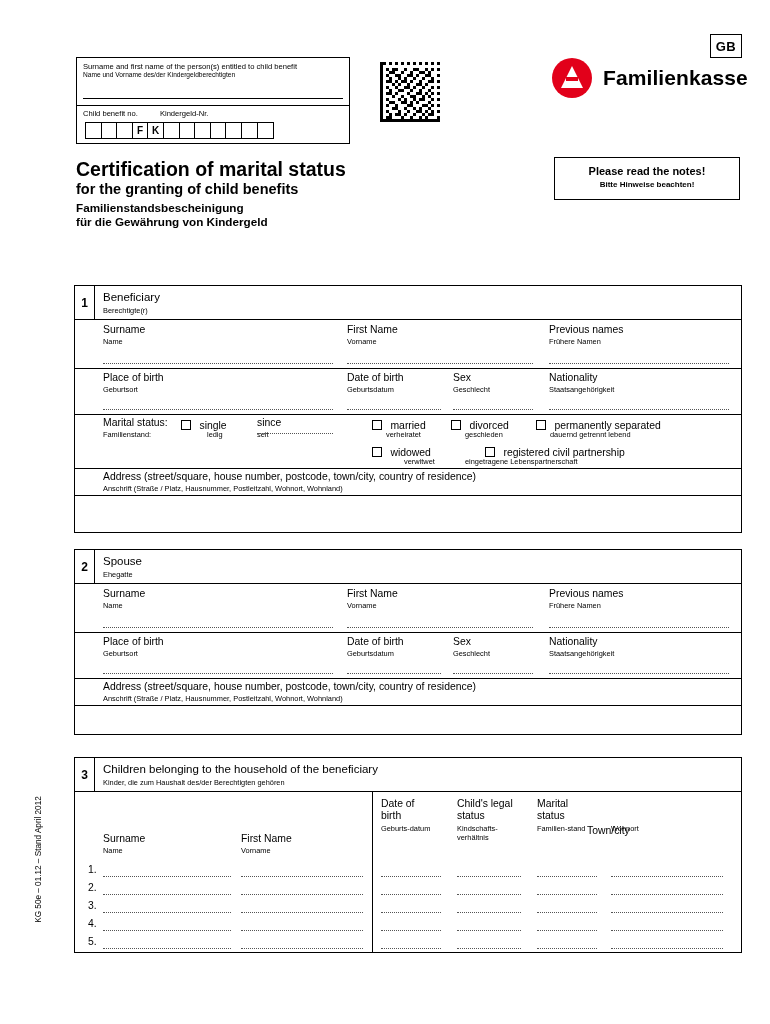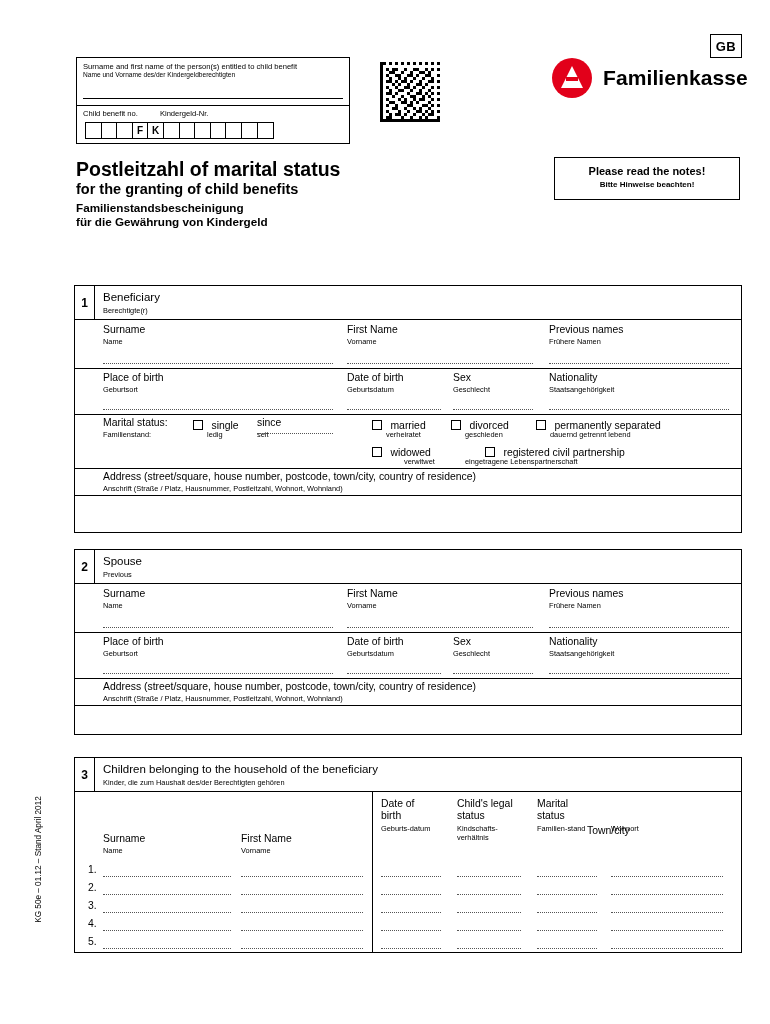--- a/index.html
+++ b/index.html
@@ -422,21 +422,21 @@
         <rect x="15" y="18" width="1" height="1"></rect>
       </g>
     </svg>
   </div>
 
   <div class="brand">
     <div class="logo"></div>
     <div class="brand-text">Familienkasse</div>
   </div>
 
-  <div class="title-main">Postleitzahl of marital status</div>
+  <div class="title-main">Certification of marital status</div>
   <div class="title-sub">for the granting of child benefits</div>
   <div class="title-de1">Familienstandsbescheinigung</div>
   <div class="title-de2">für die Gewährung von Kindergeld</div>
 
   <div class="notes-box">
     <div class="n1">Please read the notes!</div>
     <div class="n2">Bitte Hinweise beachten!</div>
   </div>
 
   <div class="side-text">KG 50e – 01.12 – Stand April 2012</div>
@@ -471,21 +471,21 @@
 
     <div class="abs dots" style="left:28px; top:122px; width:230px;"></div>
     <div class="abs dots" style="left:272px; top:122px; width:94px;"></div>
     <div class="abs dots" style="left:378px; top:122px; width:80px;"></div>
     <div class="abs dots" style="left:474px; top:122px; width:180px;"></div>
     <div class="abs solid" style="left:0px; top:127px; width:666px;"></div>
 
     <div class="abs fld-en" style="left:28px; top:131px;">Marital status:</div>
     <div class="abs fld-de" style="left:28px; top:144px;text-align:center;">Familienstand:</div>
 
-    <div class="abs" style="left:118px; top:129px;text-align:center;">
+    <div class="abs" style="left:106px; top:129px;text-align:center;">
       <span class="cb"></span>
       <span class="fld-en" style="margin-left:4px;">single</span>
     </div>
     <div class="abs fld-de" style="left:132px; top:144px;">ledig</div>
 
     <div class="abs fld-en" style="left:182px; top:131px;">since</div>
     <div class="abs fld-de" style="left:182px; top:144px;">seit</div>
 
     <div class="abs" style="left:297px; top:129px;">
       <span class="cb"></span>
@@ -523,21 +523,21 @@
     <div class="abs fld-en" style="left:28px; top:185px;">Address (street/square, house number, postcode, town/city, country of residence)</div>
     <div class="abs fld-de" style="left:28px; top:198px;">Anschrift (Straße / Platz, Hausnummer, Postleitzahl, Wohnort, Wohnland)</div>
     <div class="abs solid" style="left:0px; top:208px; width:666px;"></div>
     <div class="abs" style="left:28px; top:216px; width:620px; height:24px;"></div>
   </div>
 
   <div class="section" style="left:74px; top:549px; width:668px; height:186px;">
     <div class="sec-head">
       <div class="sec-num">2</div>
       <div class="sec-title-en">Spouse</div>
-      <div class="sec-title-de">Previous</div>
+      <div class="sec-title-de">Ehegatte</div>
     </div>
 
     <div class="abs fld-en" style="left:28px; top:38px;">Surname</div>
     <div class="abs fld-de" style="left:28px; top:51px;">Name</div>
     <div class="abs fld-en" style="left:272px; top:38px;">First Name</div>
     <div class="abs fld-de" style="left:272px; top:51px;">Vorname</div>
     <div class="abs fld-en" style="left:474px; top:38px;">Previous names</div>
     <div class="abs fld-de" style="left:474px; top:51px;">Frühere Namen</div>
 
     <div class="abs dots" style="left:28px; top:76px; width:230px;"></div>

